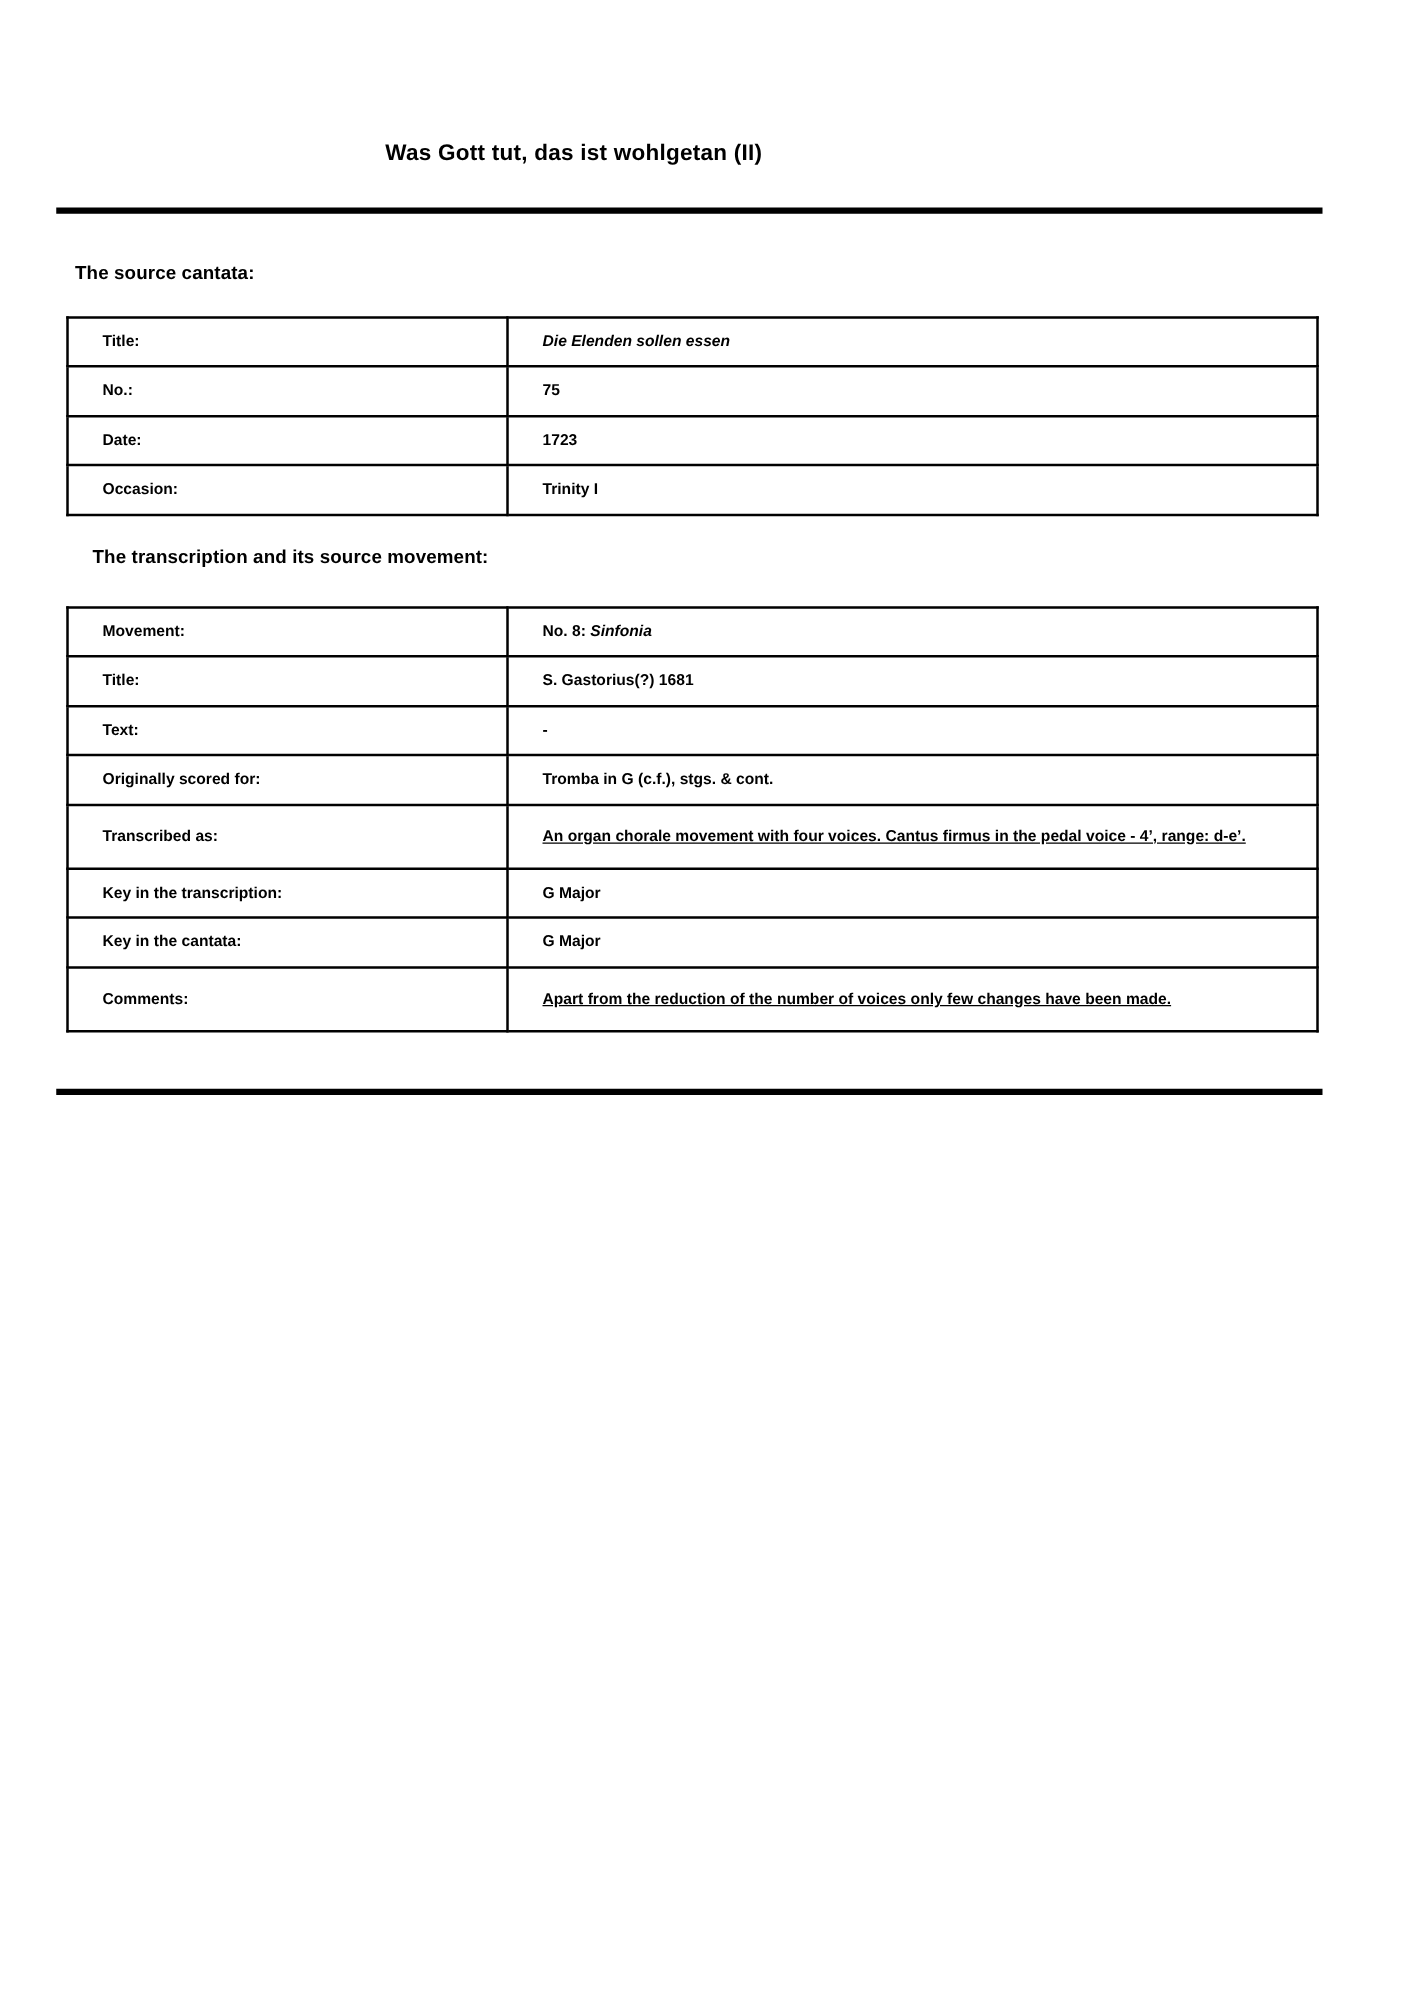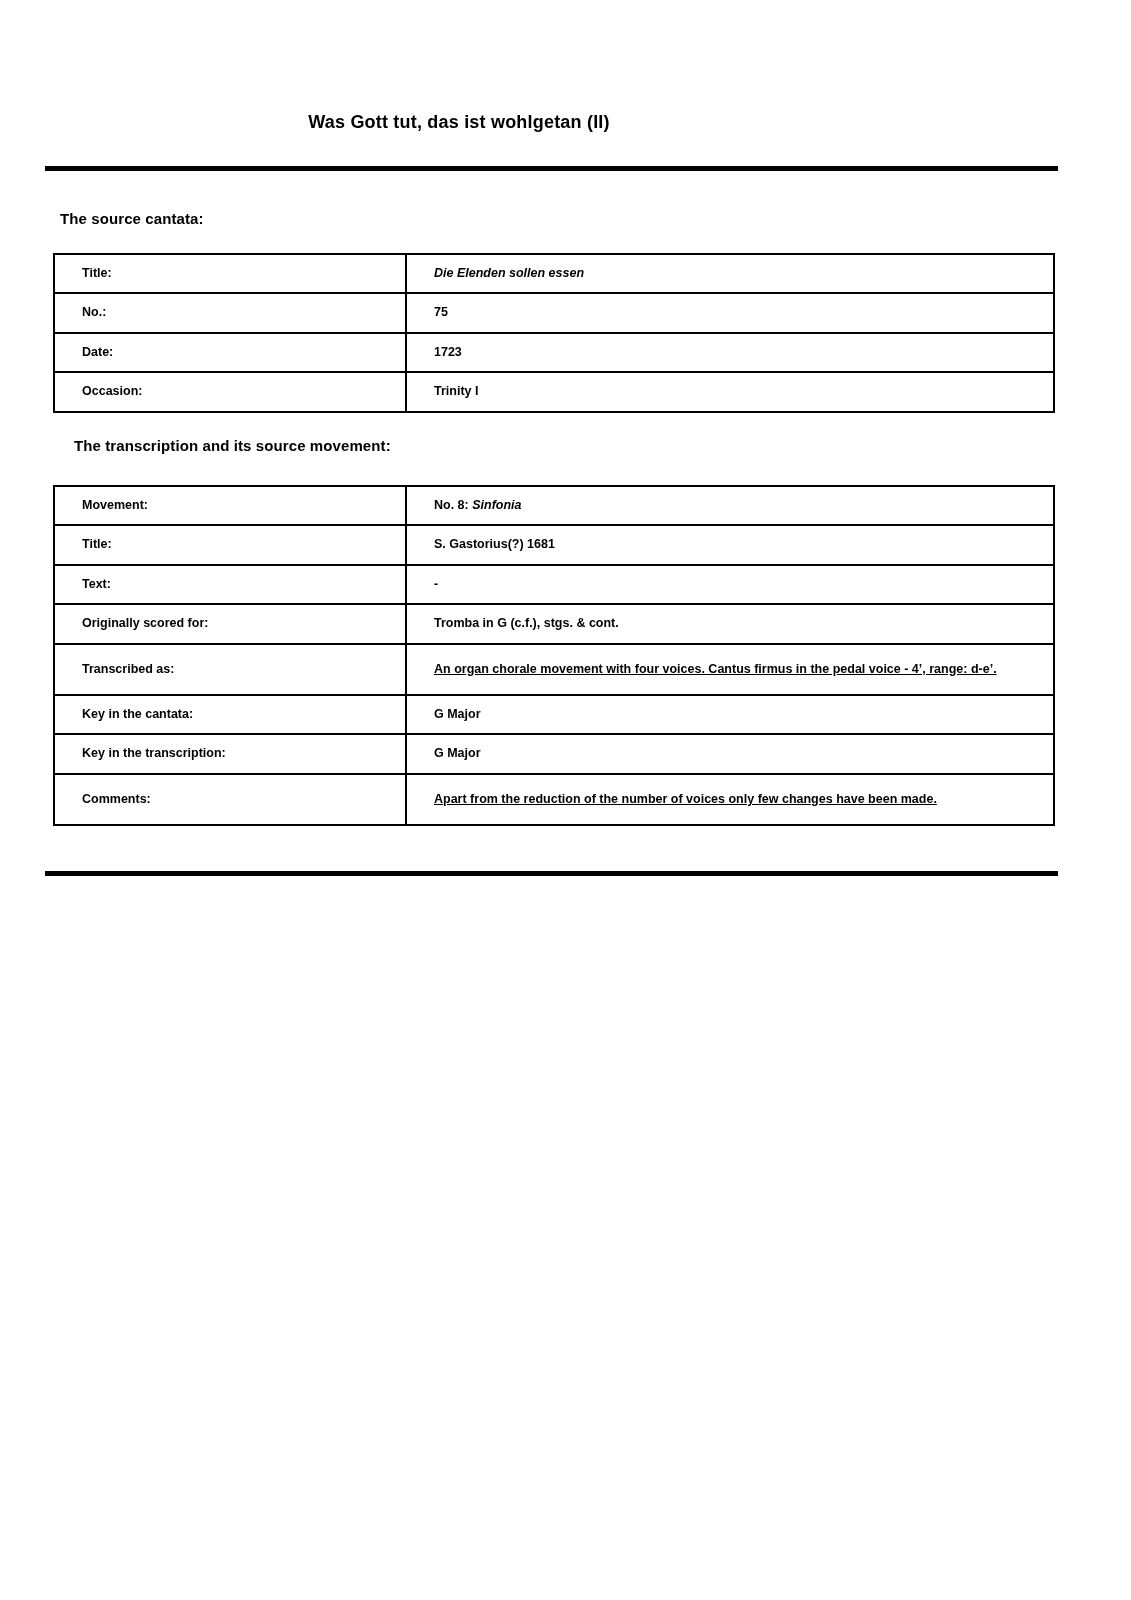--- a/index.html
+++ b/index.html
@@ -143,25 +143,25 @@
       </tr>
       <tr class="row-short">
         <td class="cell-label">Originally scored for:</td>
         <td class="cell-value">Tromba in G (c.f.), stgs. &amp; cont.</td>
       </tr>
       <tr class="row-tall">
         <td class="cell-label">Transcribed as:</td>
         <td class="cell-value value-multiline">An organ chorale movement with four voices. Cantus firmus in the pedal voice - 4’, range: d-e’.</td>
       </tr>
       <tr class="row-short">
-        <td class="cell-label">Key in the cantata:</td>
+        <td class="cell-label">Key in the transcription:</td>
         <td class="cell-value">G Major</td>
       </tr>
       <tr class="row-short">
-        <td class="cell-label">Key in the transcription:</td>
+        <td class="cell-label">Key in the cantata:</td>
         <td class="cell-value">G Major</td>
       </tr>
       <tr class="row-tall">
         <td class="cell-label">Comments:</td>
         <td class="cell-value value-multiline">Apart from the reduction of the number of voices only few changes have been made.</td>
       </tr>
     </tbody>
   </table>
 
   <div class="rule rule-bottom"></div>

